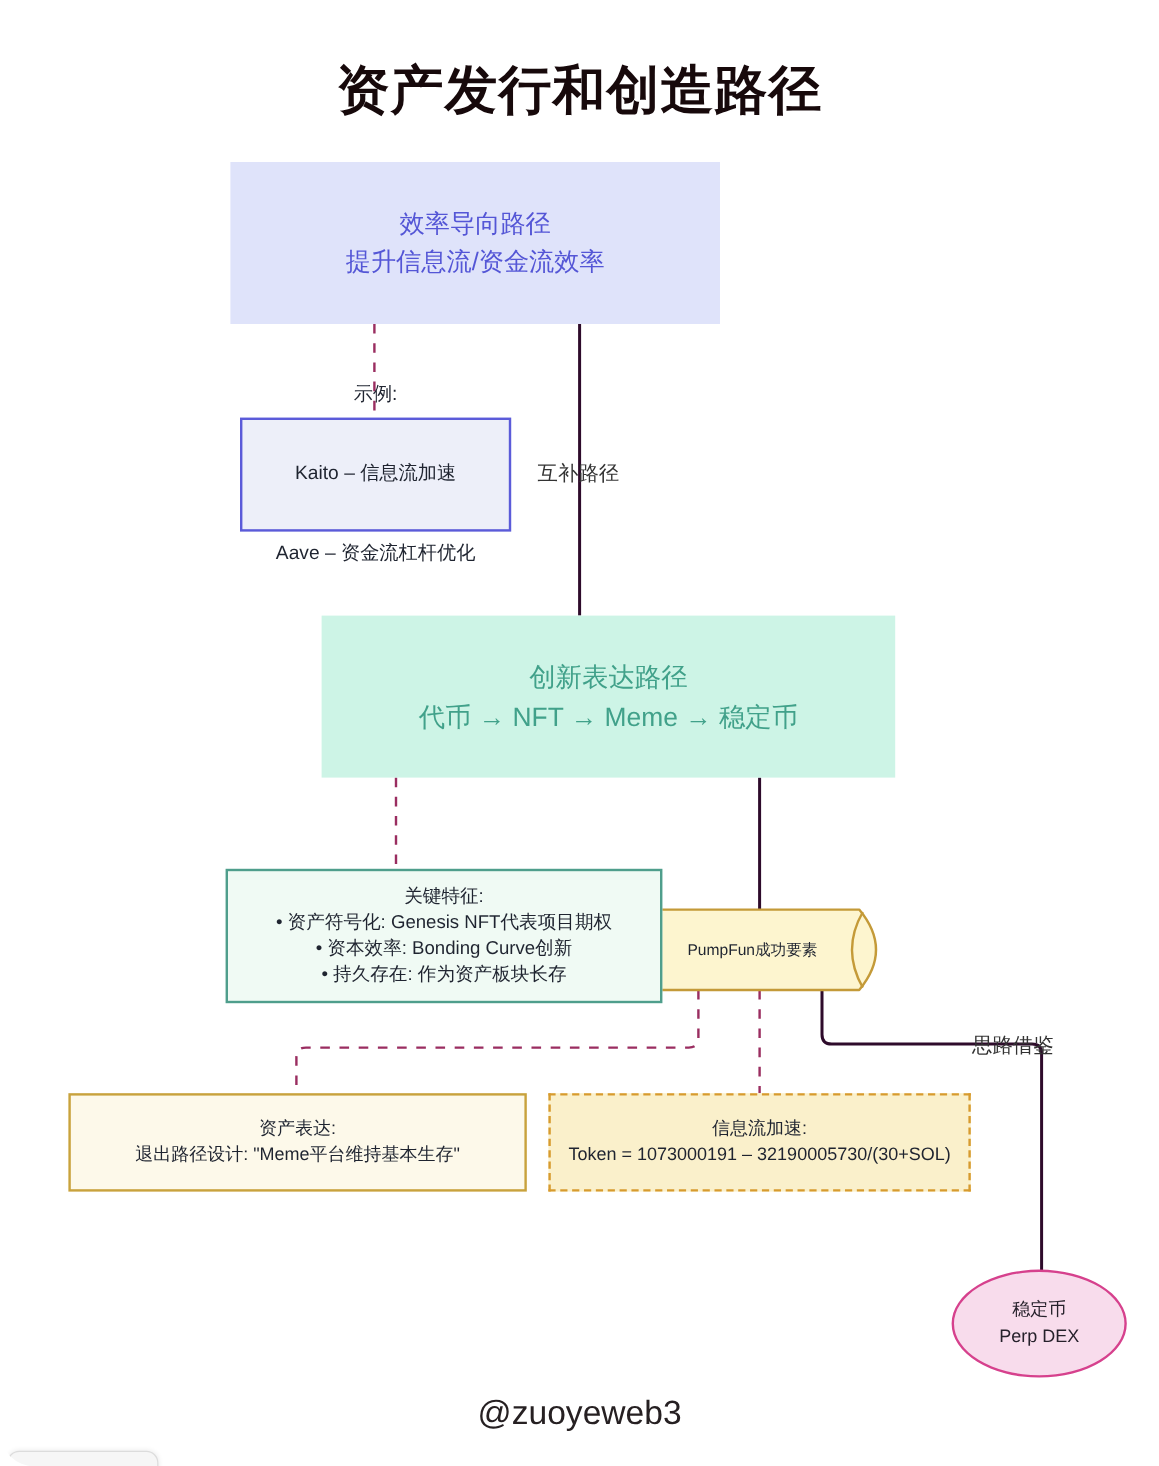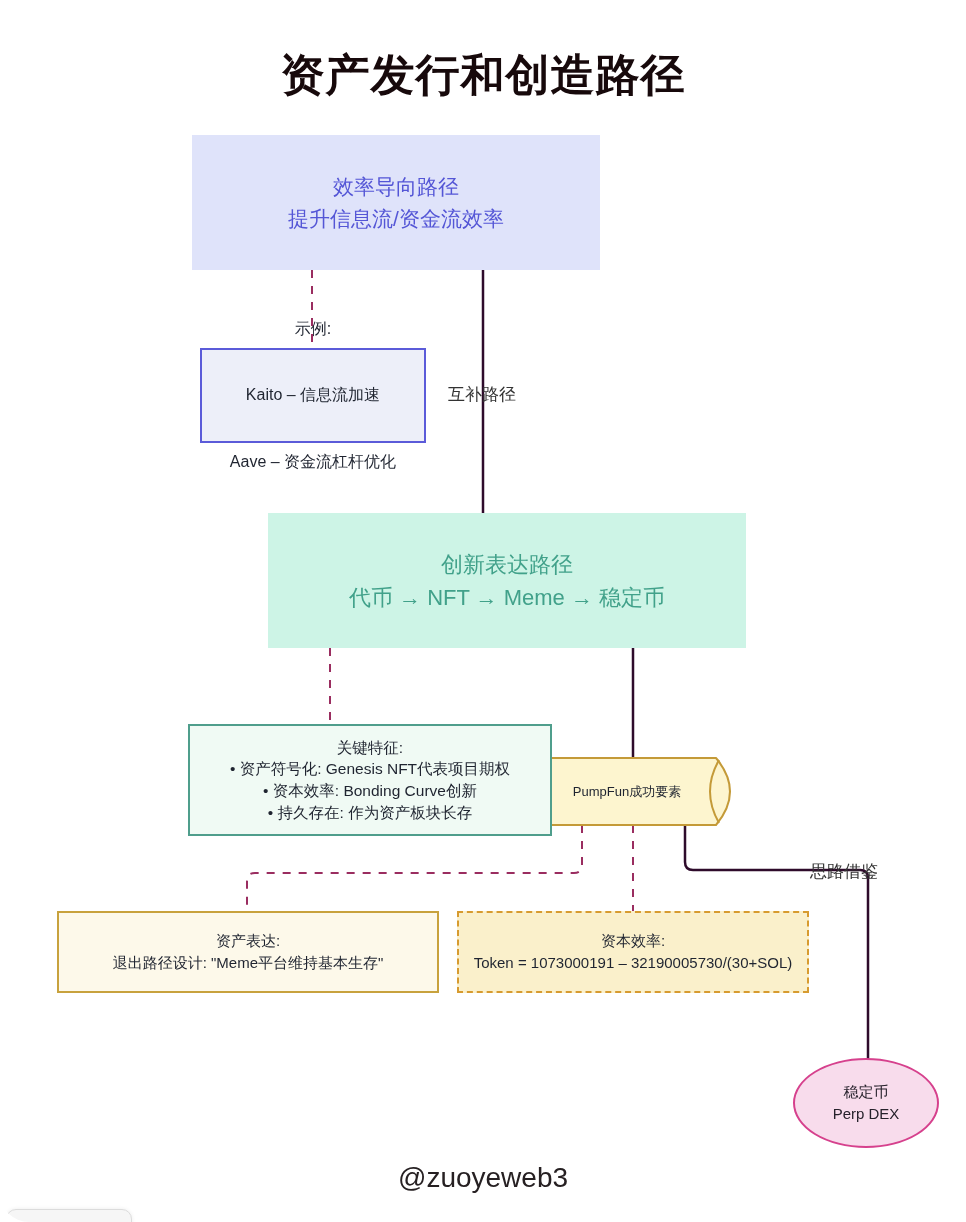--- a/index.html
+++ b/index.html
@@ -120,21 +120,21 @@
   </div>
 
   <div class="edge-label lbl-reference">思路借鉴</div>
 
   <div class="node n-expression">
     <div>资产表达:</div>
     <div>退出路径设计: "Meme平台维持基本生存"</div>
   </div>
 
   <div class="node n-capital">
-    <div>资本效率:</div>
+    <div>信息流加速:</div>
     <div>Token = 1073000191 – 32190005730/(30+SOL)</div>
   </div>
 
   <div class="node n-stablecoin">
     <div>稳定币</div>
     <div>Perp DEX</div>
   </div>
 
   <div class="footer">@zuoyeweb3</div>
 

